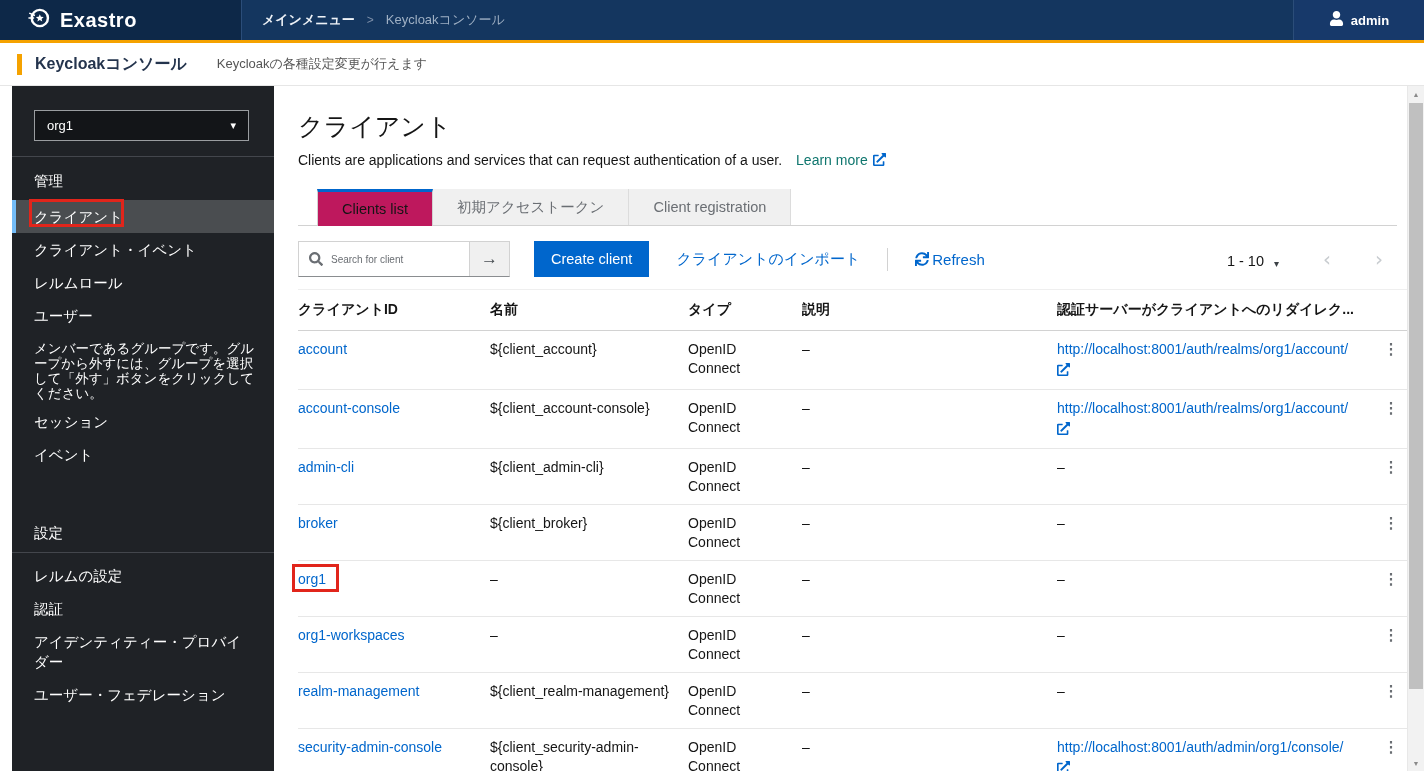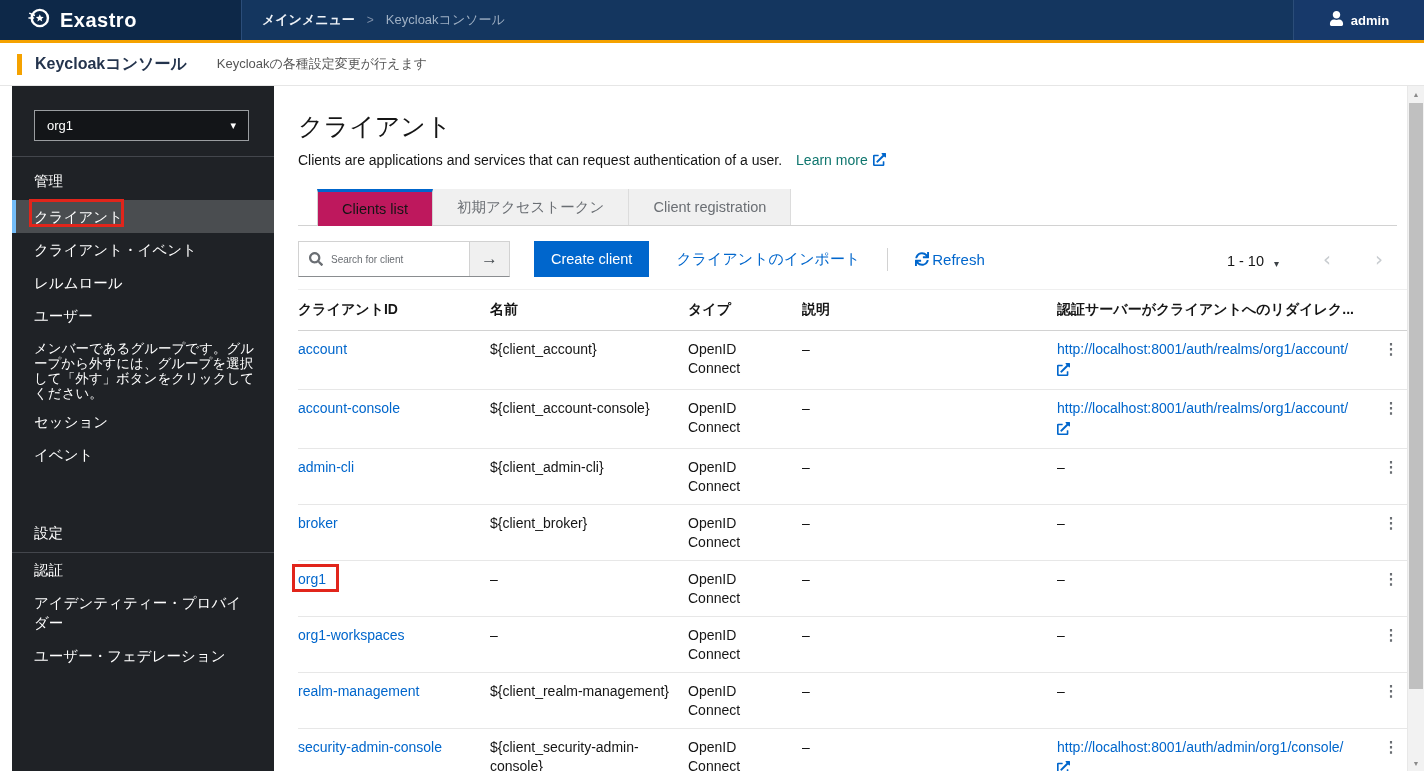--- a/index.html
+++ b/index.html
@@ -139,20 +139,21 @@
     <div class="nav-item">クライアント・イベント</div>
     <div class="nav-item">レルムロール</div>
     <div class="nav-item">ユーザー</div>
     <div class="nav-note">メンバーであるグループです。グループから外すには、グループを選択して「外す」ボタンをクリックしてください。</div>
     <div class="nav-item">セッション</div>
     <div class="nav-item">イベント</div>
 
     <div class="section-gap"></div>
     <div class="nav-section-label">設定</div>
     <div class="sb-divider" style="margin-top:0;"></div>
+    <div class="nav-item" style="margin-top:6px;">レルムの設定</div>
     <div class="nav-item">認証</div>
     <div class="nav-item">アイデンティティー・プロバイダー</div>
     <div class="nav-item">ユーザー・フェデレーション</div>
   </aside>
 
   <main class="main">
     <h1 class="main-title">クライアント</h1>
     <div class="main-desc">
       <span>Clients are applications and services that can request authentication of a user.</span><a class="learn-more" href="#"><span>Learn more</span><span class="ext-icon-inline"><svg width="13" height="13" viewBox="0 0 512 512" fill="#0066cc">
               <path d="M432 320h-32a16 16 0 0 0-16 16v112H64V128h144a16 16 0 0 0 16-16V80a16 16 0 0 0-16-16H48a48 48 0 0 0-48 48v352a48 48 0 0 0 48 48h352a48 48 0 0 0 48-48V336a16 16 0 0 0-16-16zM488 0H360c-21.37 0-32.05 25.91-17 41l35.73 35.73L135 320.37a24 24 0 0 0 0 34L157.67 377a24 24 0 0 0 34 0l243.61-243.68L471 169c15 15 41 4.5 41-17V24a24 24 0 0 0-24-24z"></path>

